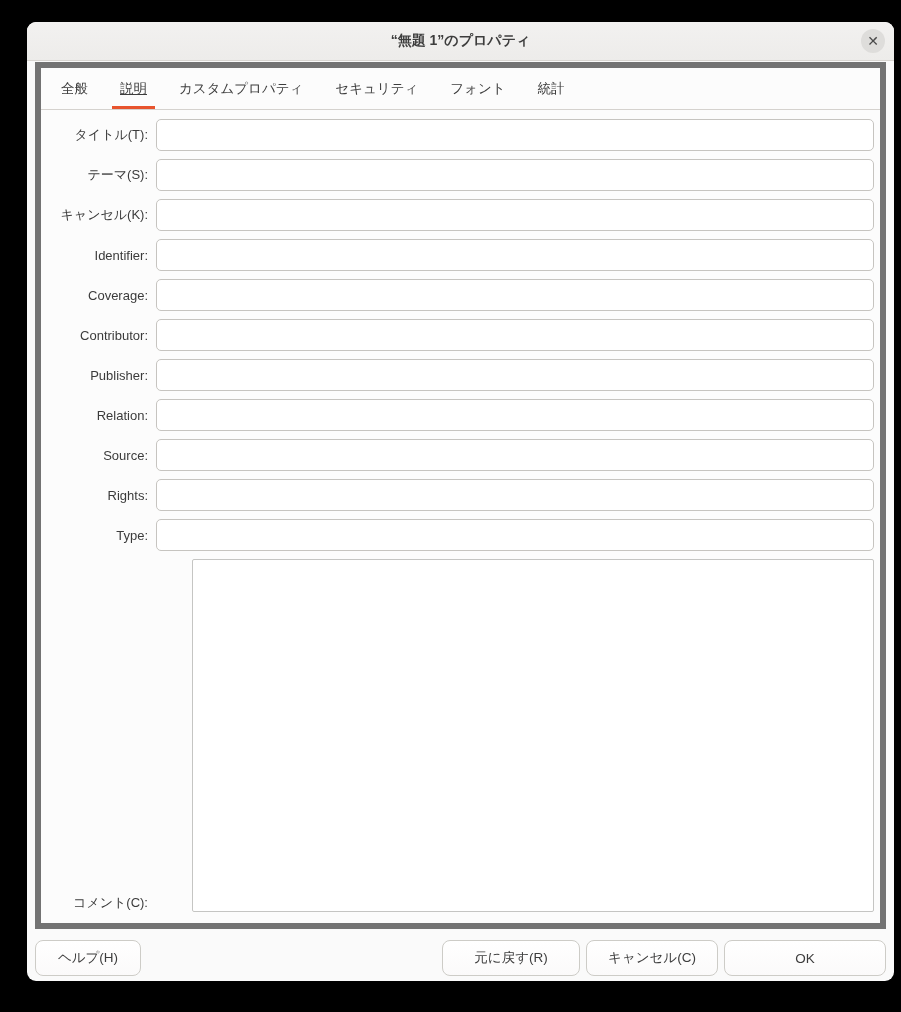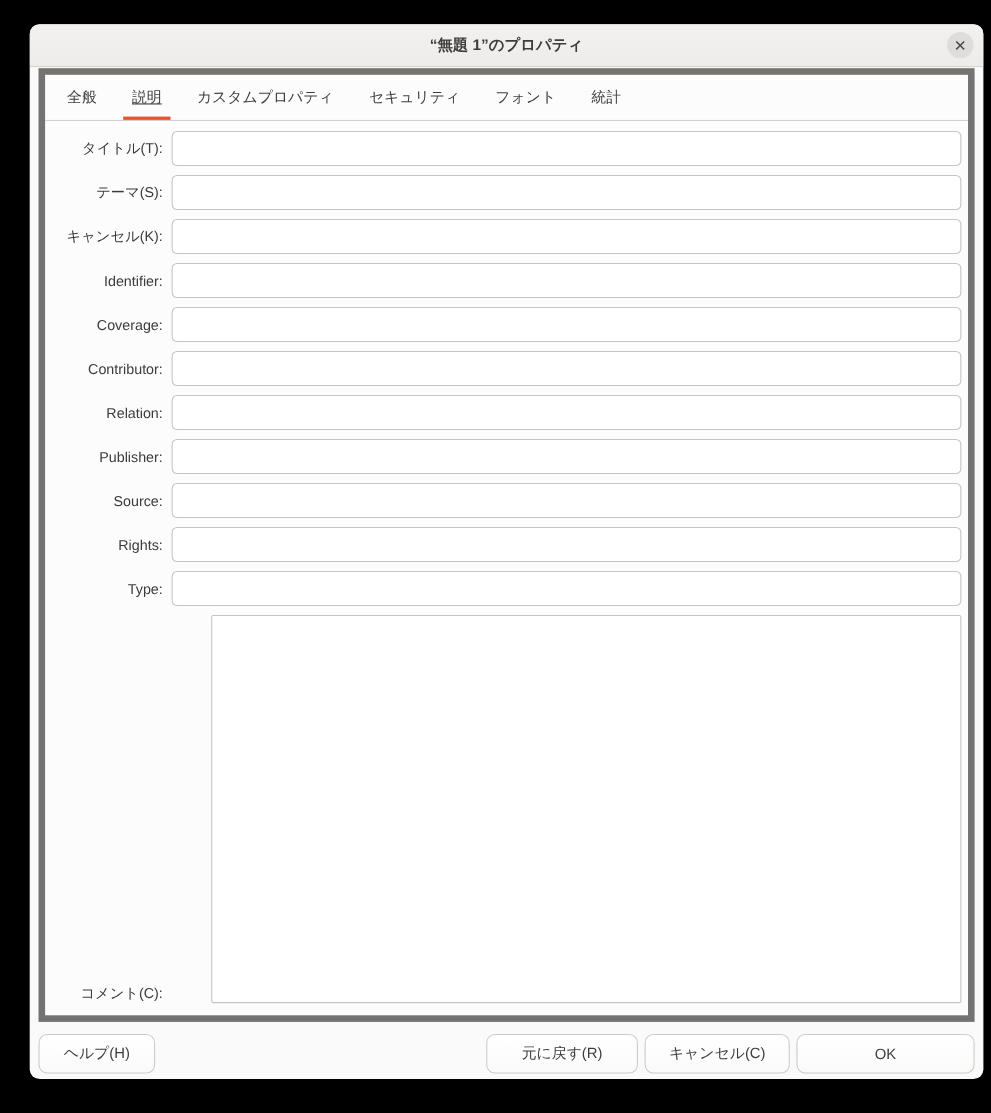--- a/index.html
+++ b/index.html
@@ -122,25 +122,25 @@
       </div>
       <div class="row">
         <label class="lbl">Coverage:</label>
         <input class="field" style="">
       </div>
       <div class="row">
         <label class="lbl">Contributor:</label>
         <input class="field" style="">
       </div>
       <div class="row">
-        <label class="lbl">Relation:</label>
+        <label class="lbl">Publisher:</label>
         <input class="field" style="">
       </div>
       <div class="row">
-        <label class="lbl">Publisher:</label>
+        <label class="lbl">Relation:</label>
         <input class="field" style="">
       </div>
       <div class="row">
         <label class="lbl">Source:</label>
         <input class="field" style="">
       </div>
       <div class="row">
         <label class="lbl">Rights:</label>
         <input class="field" style="">
       </div>

